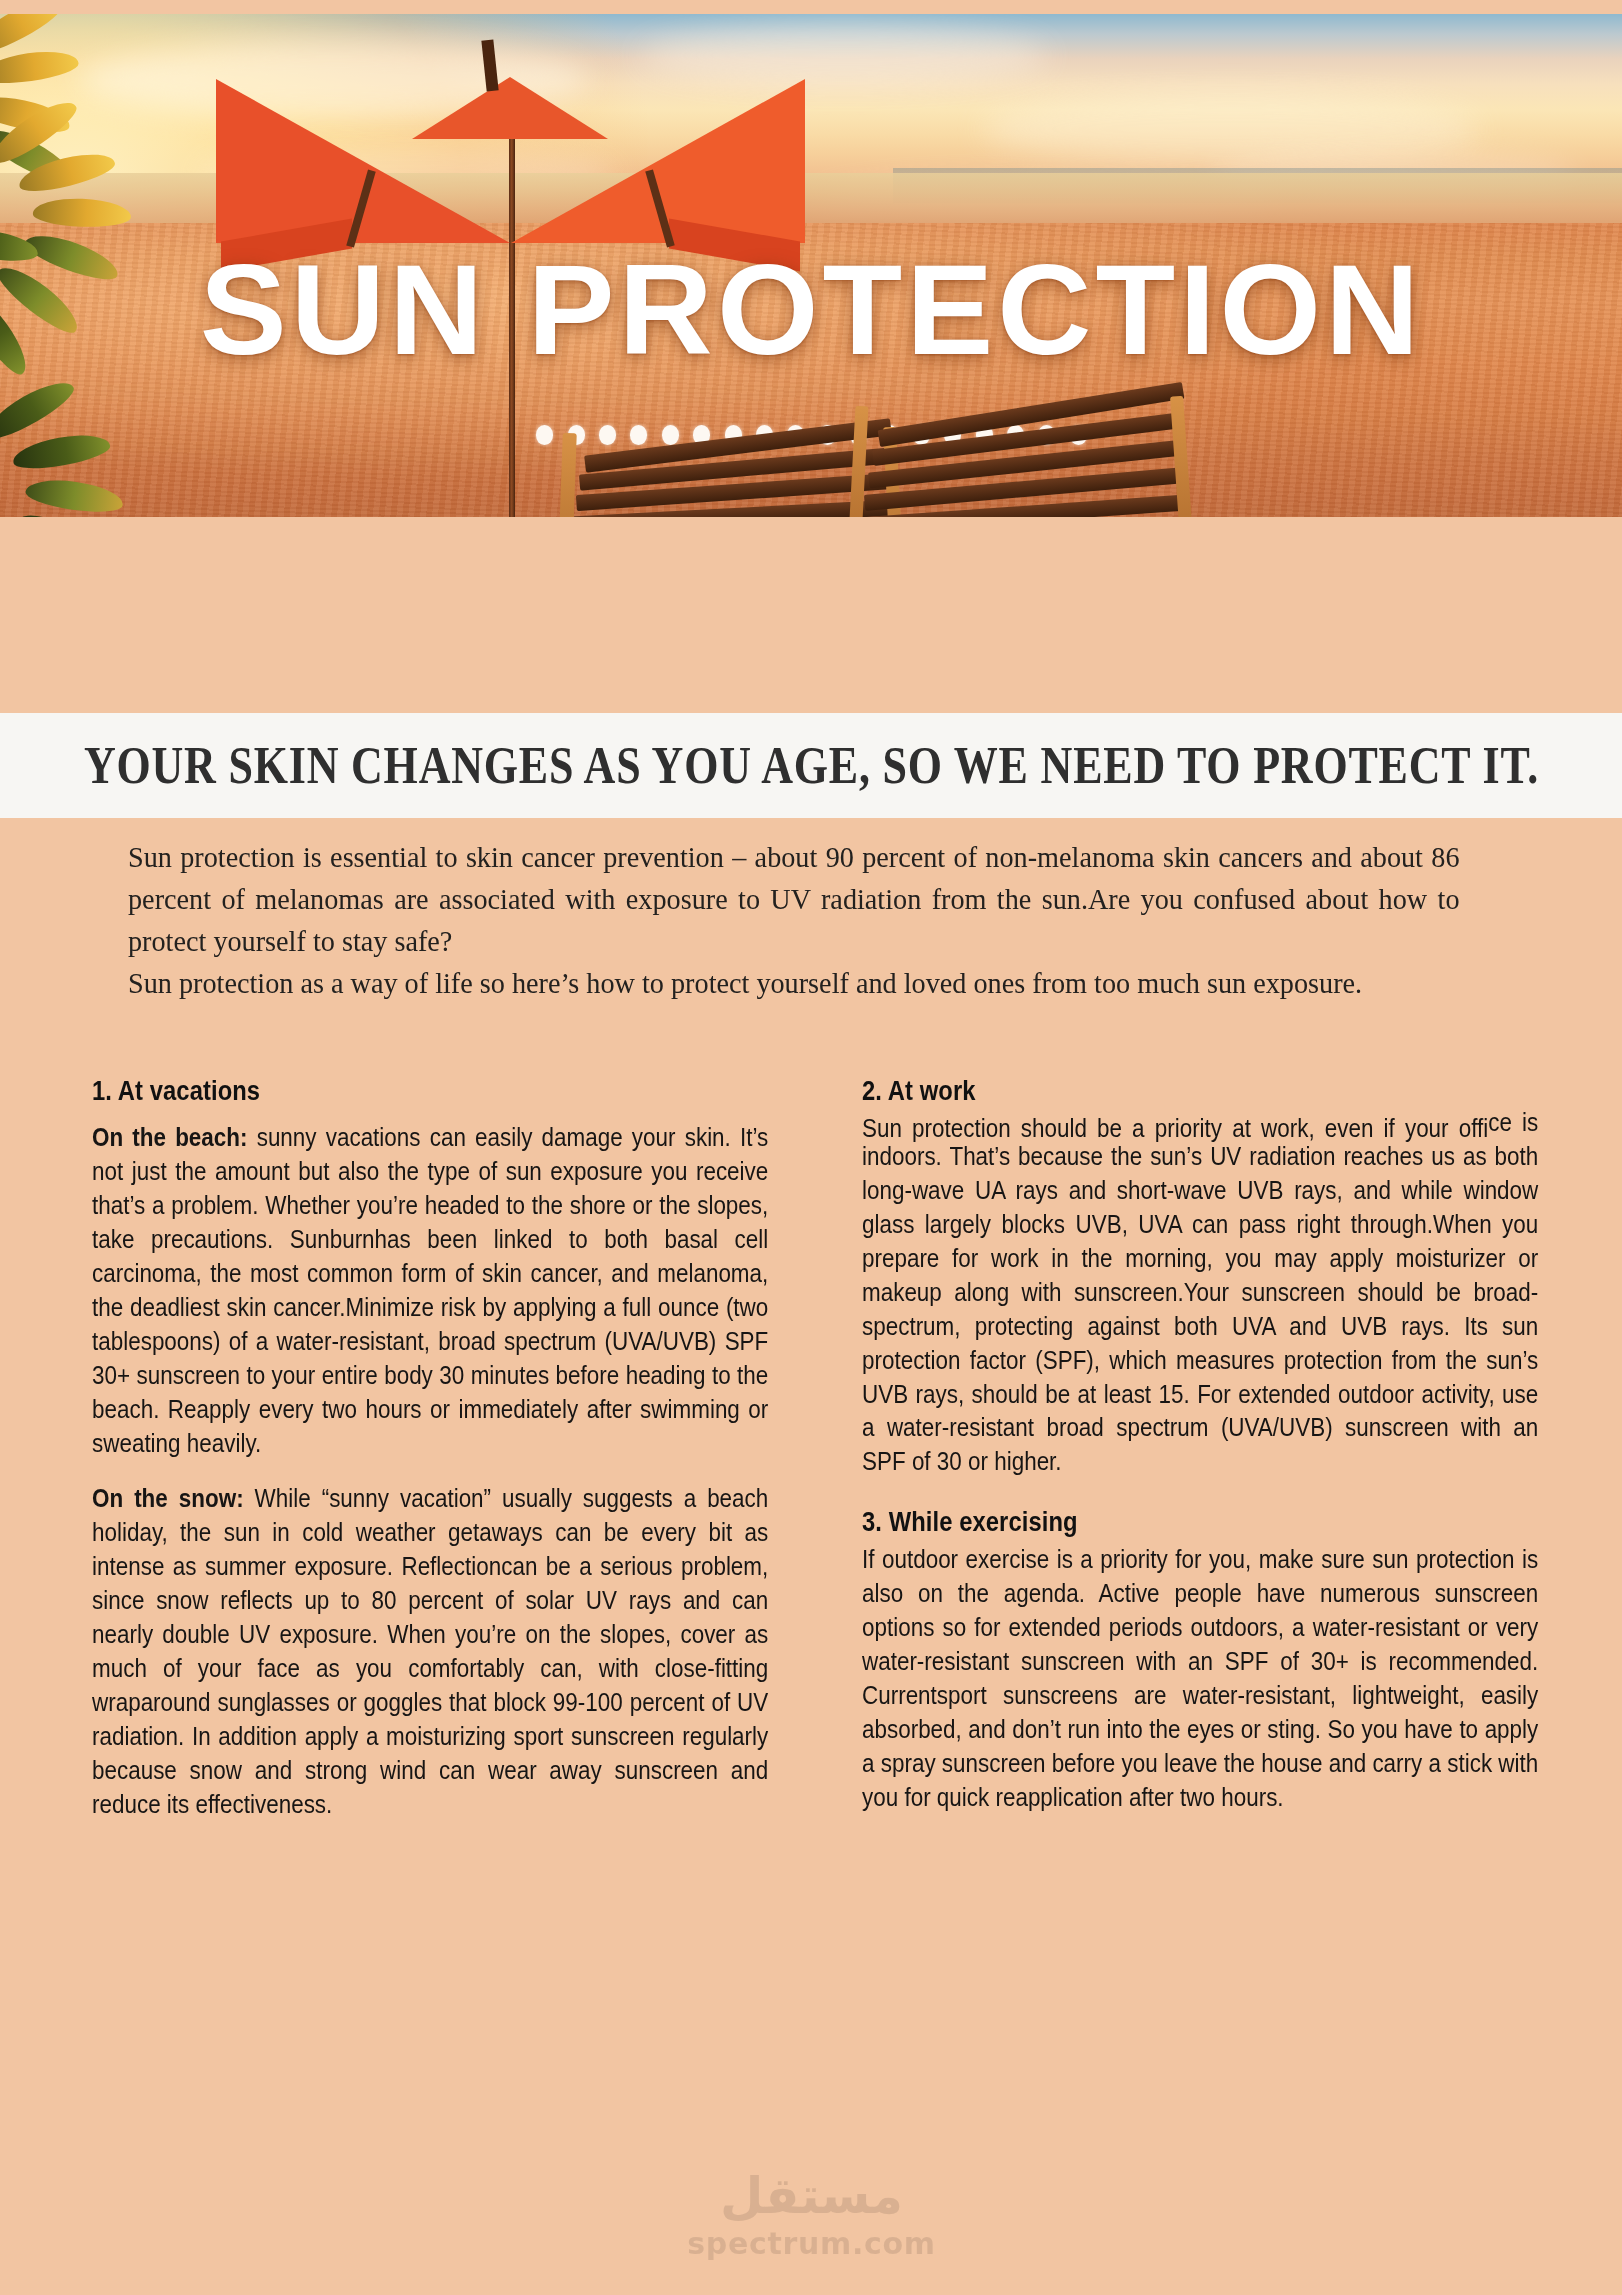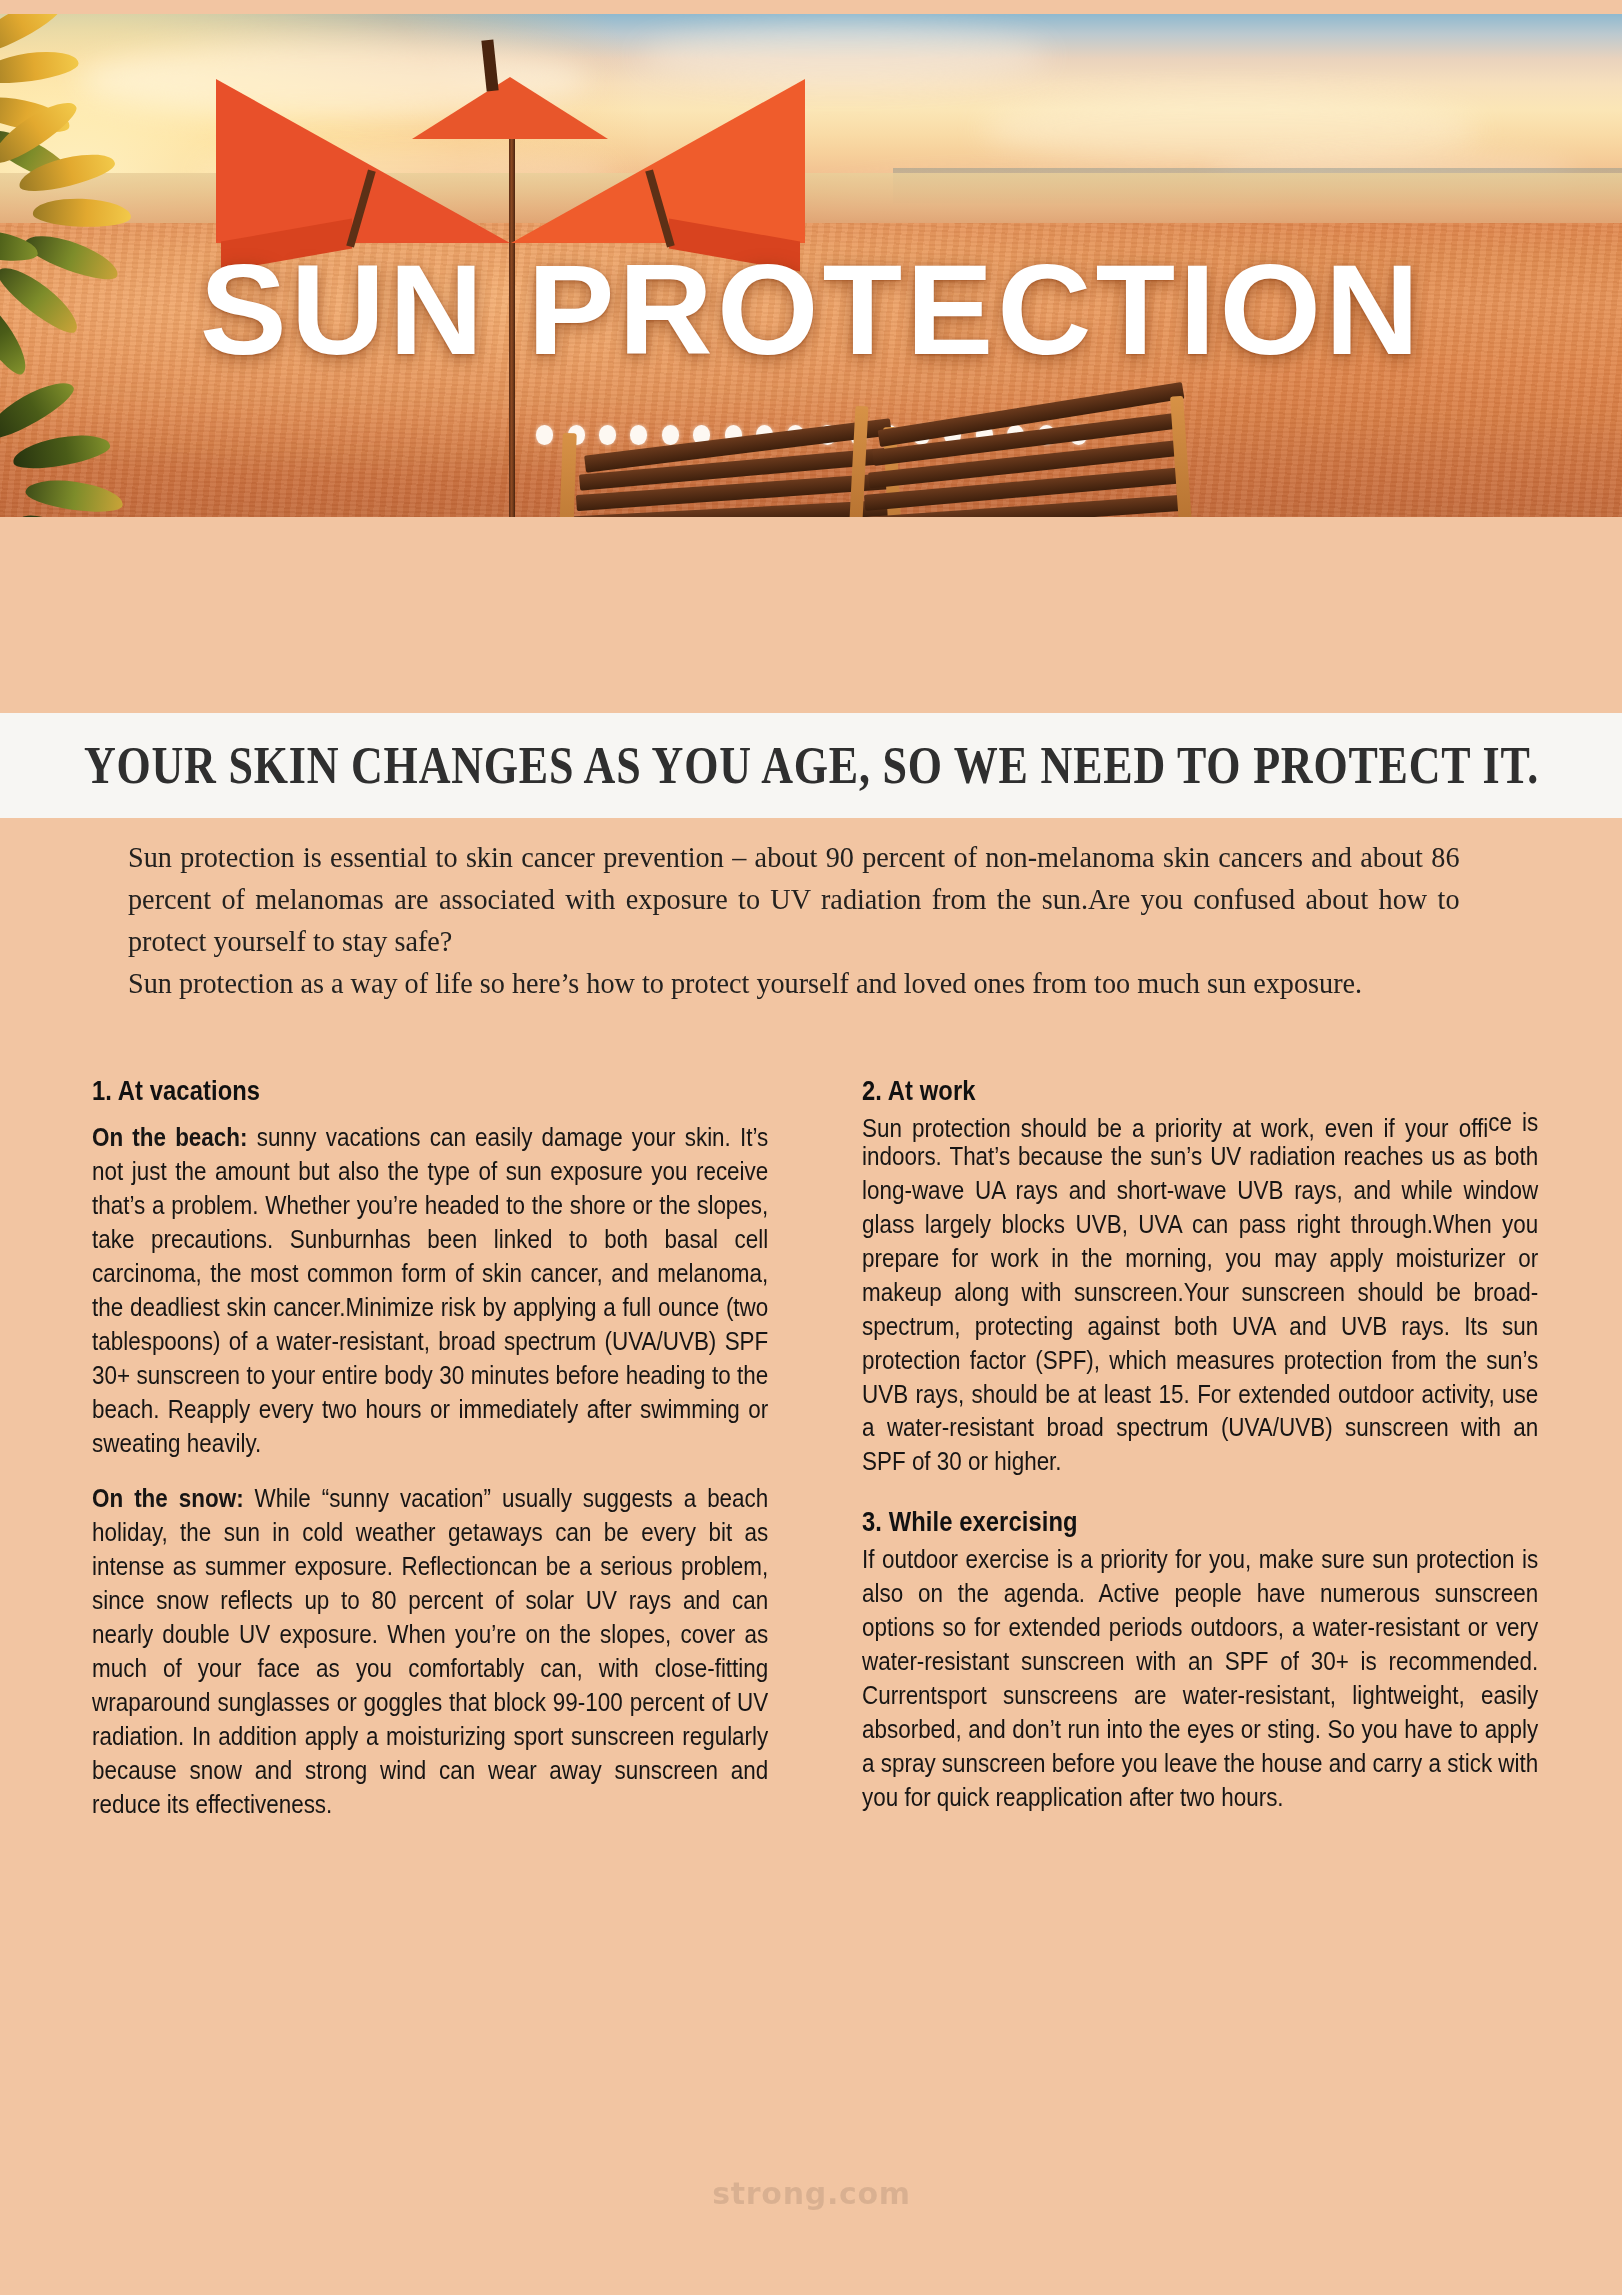--- a/index.html
+++ b/index.html
@@ -304,15 +304,16 @@
   <div class="col">
     <h2 class="tight">2. At work</h2>
     <p><span>Sun protection should be a priority at work, even if your offi</span><span class="offkern">ce is indoors. That’s because the sun’s UV radiation reaches us as both long-wave UA rays and short-wave UVB rays, and while window glass largely blocks UVB, UVA can pass right through.When you prepare for work in the morning, you may apply moisturizer or makeup along with sunscreen.Your sunscreen should be broad-spectrum, protecting against both UVA and UVB rays. Its sun protection factor (SPF), which measures protection from the sun’s UVB rays, should be at least 15. For extended outdoor activity, use a water-resistant broad spectrum (UVA/UVB) sunscreen with an SPF of 30 or higher.</span></p>
     <h2 class="tight">3.  While exercising</h2>
     <p class="last">If outdoor exercise is a priority for you, make sure sun protection is also on the agenda.  Active people have numerous sunscreen options so for extended periods outdoors, a water-resistant or very water-resistant sunscreen with an SPF of 30+ is recommended. Currentsport sunscreens are water-resistant, lightweight, easily absorbed, and don’t run into the eyes or sting. So you have to apply a spray sunscreen before you leave the house and carry a stick with you for quick reapplication after two hours.</p>
   </div>
 
 </div>
 
 <div class="wm">
-  <div class="en">strong.com</div>
+  <div class="ar">مستقل</div>
+  <div class="en">spectrum.com</div>
 </div>
 
 
 </body></html>

